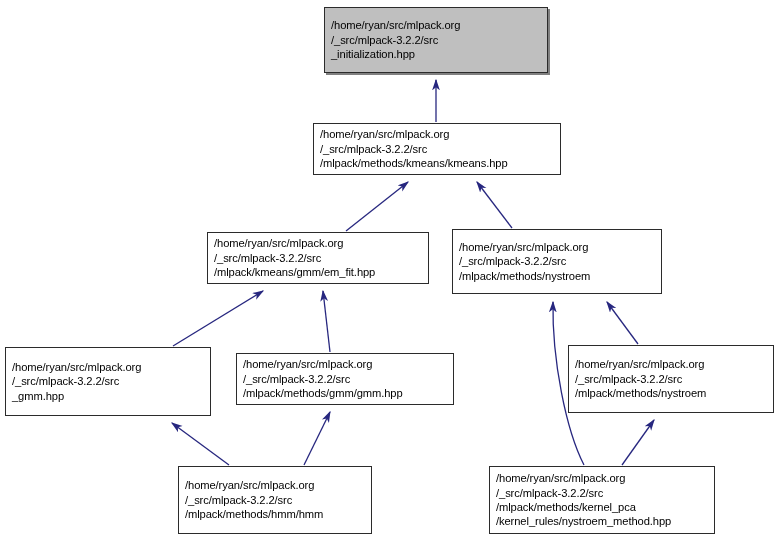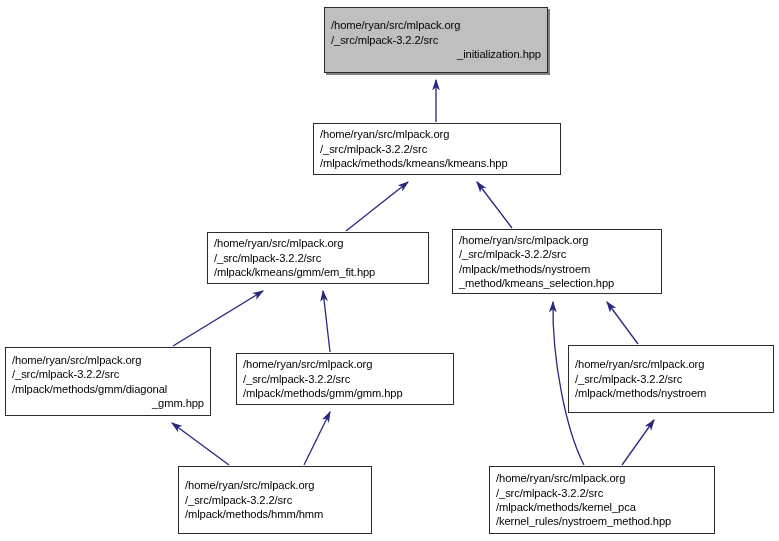--- a/index.html
+++ b/index.html
@@ -42,21 +42,21 @@
   }
   .graph-node.root {
     background: #bfbfbf;
     border: 1px solid #2b2b2b;
     box-shadow: 2px 2px 0 0 #808080;
   }
   .node-line {
     display: block;
   }
   .node-line.center {
-    text-align: right;
+    text-align: left;
   }
 </style>
 </head>
 <body>
 
 <div id="graph-canvas">
 
   <svg id="edge-layer" width="779" height="541" viewBox="0 0 779 541" xmlns="http://www.w3.org/2000/svg">
     <defs>
       <marker id="arrowhead" markerWidth="9" markerHeight="9" refX="8" refY="3" orient="auto" markerUnits="strokeWidth">
@@ -120,27 +120,25 @@
   <div class="graph-node" style="left:207px; top:232px; width:222px; height:52px;">
     <span class="node-line">/home/ryan/src/mlpack.org</span>
     <span class="node-line">/_src/mlpack-3.2.2/src</span>
     <span class="node-line">/mlpack/kmeans/gmm/em_fit.hpp</span>
   </div>
 
   <div class="graph-node" style="left:452px; top:229px; width:210px; height:65px;">
     <span class="node-line">/home/ryan/src/mlpack.org</span>
     <span class="node-line">/_src/mlpack-3.2.2/src</span>
     <span class="node-line">/mlpack/methods/nystroem</span>
-    <span class="node-line">_method/kmeans_selection.hpp</span>
   </div>
 
   <div class="graph-node" style="left:5px; top:347px; width:206px; height:69px;">
     <span class="node-line">/home/ryan/src/mlpack.org</span>
     <span class="node-line">/_src/mlpack-3.2.2/src</span>
-    <span class="node-line">/mlpack/methods/gmm/diagonal</span>
     <span class="node-line center">_gmm.hpp</span>
   </div>
 
   <div class="graph-node" style="left:236px; top:353px; width:218px; height:52px;">
     <span class="node-line">/home/ryan/src/mlpack.org</span>
     <span class="node-line">/_src/mlpack-3.2.2/src</span>
     <span class="node-line">/mlpack/methods/gmm/gmm.hpp</span>
   </div>
 
   <div class="graph-node" style="left:568px; top:345px; width:206px; height:68px;">

